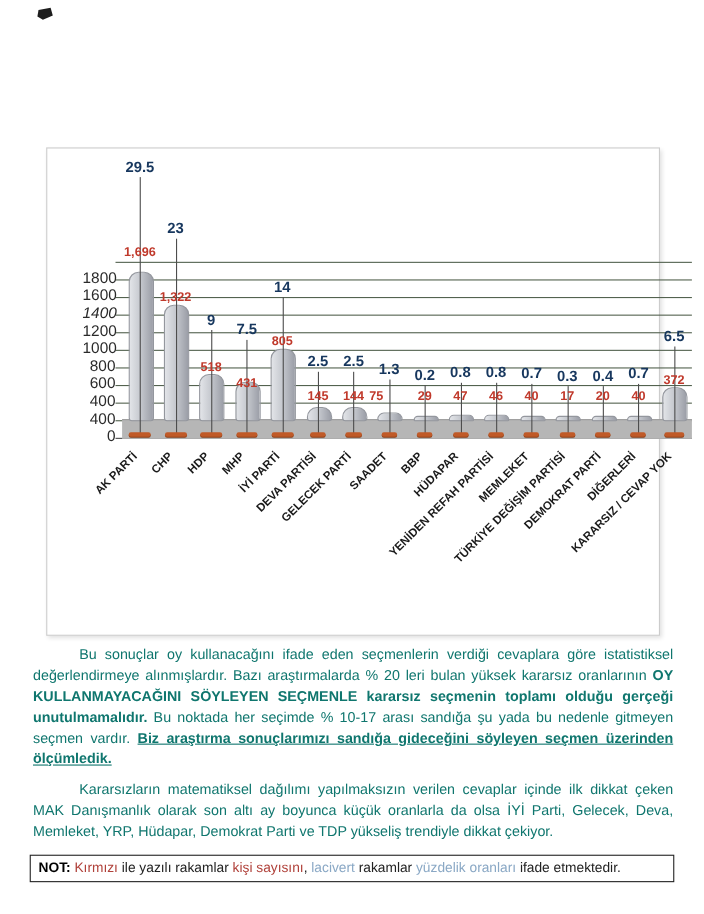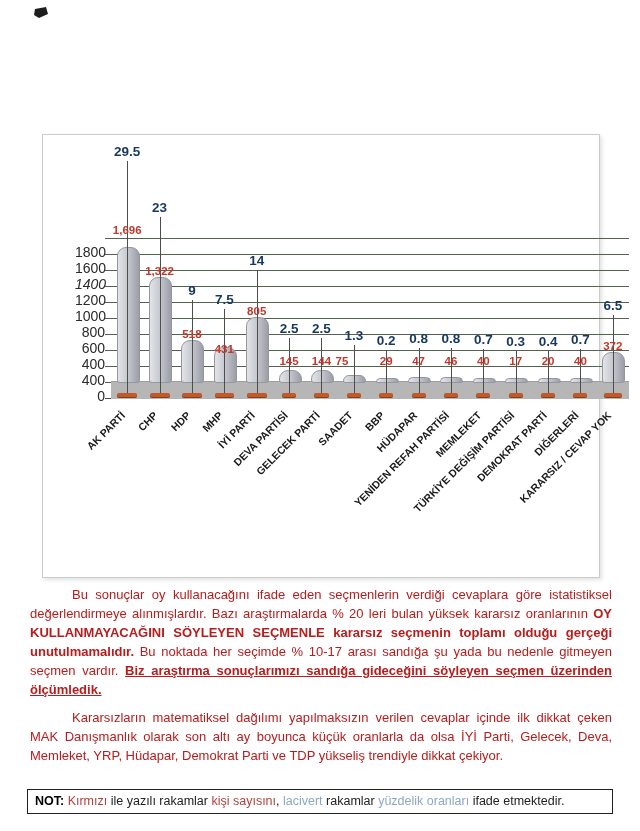--- a/index.html
+++ b/index.html
@@ -37,29 +37,29 @@
         box-shadow:0 1px 0 #8a3c14;}
   .count-label{position:absolute;transform:translateX(-50%);
         font-size:11.5px;font-weight:bold;color:#c0392b;white-space:nowrap;}
   .pct-label{position:absolute;transform:translateX(-50%);
         font-size:13.5px;font-weight:bold;color:#17375e;white-space:nowrap;}
   .xlabel{position:absolute;white-space:nowrap;font-size:10.5px;font-weight:bold;
         color:#1a1a1a;transform:rotate(-45deg);transform-origin:100% 0%;}
 
   
   .content{position:absolute;left:30px;top:585px;width:582px;
-           font-size:13px;line-height:19px;text-align:justify;color:#b91c1c;}
+           font-size:13px;line-height:19px;text-align:justify;color:#0f766e;}
   .content p{margin:0 0 9px 0;text-indent:42px;}
   .seg-bold{font-weight:bold;}
   .seg-bold-underline{font-weight:bold;text-decoration:underline;}
 
   
   .note-box{position:absolute;left:27px;top:777px;width:570px;
             border:1px solid #222;padding:4px 7px;font-size:12.5px;
-            line-height:15px;background:#fff;white-space:nowrap;margin-top:12px;}
+            line-height:15px;background:#fff;white-space:nowrap;}
 </style>
 </head>
 <body>
 
 <svg class="corner-mark" viewBox="0 0 16 13">
   <path d="M2,3 L13,1 L15,8 L6,12 L1,9 Z" fill="#1d1d1d"></path>
 </svg>
 
 <div class="title">
 </div>

